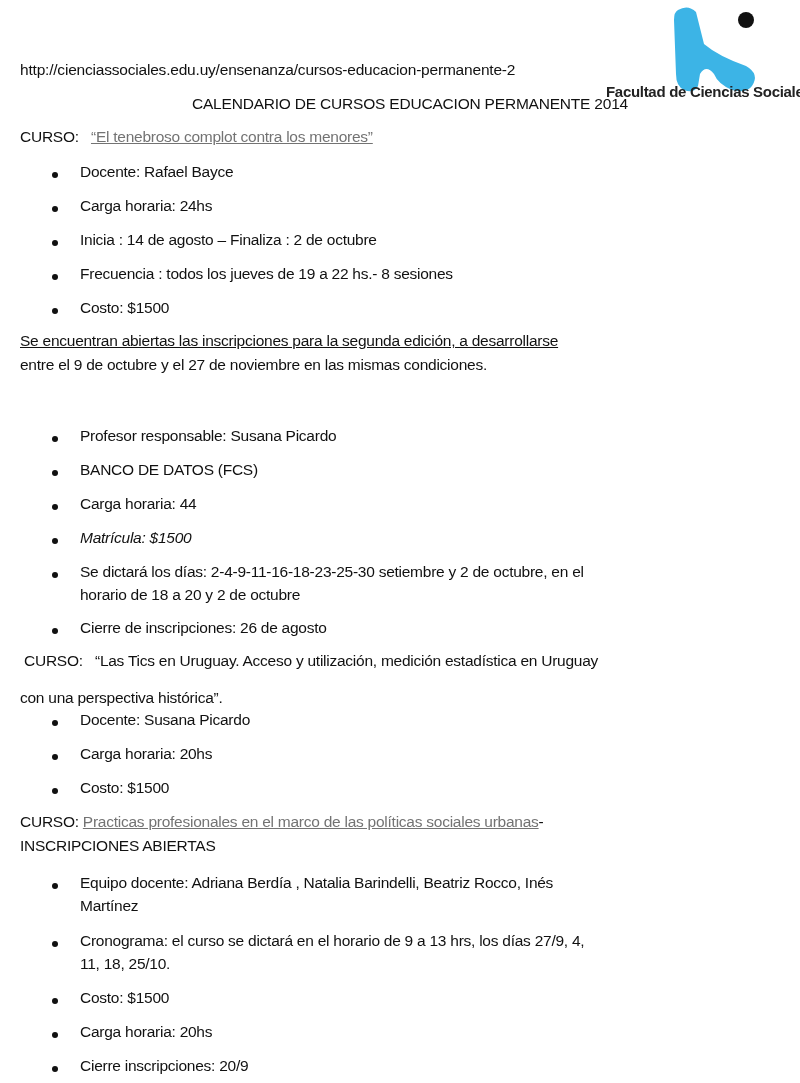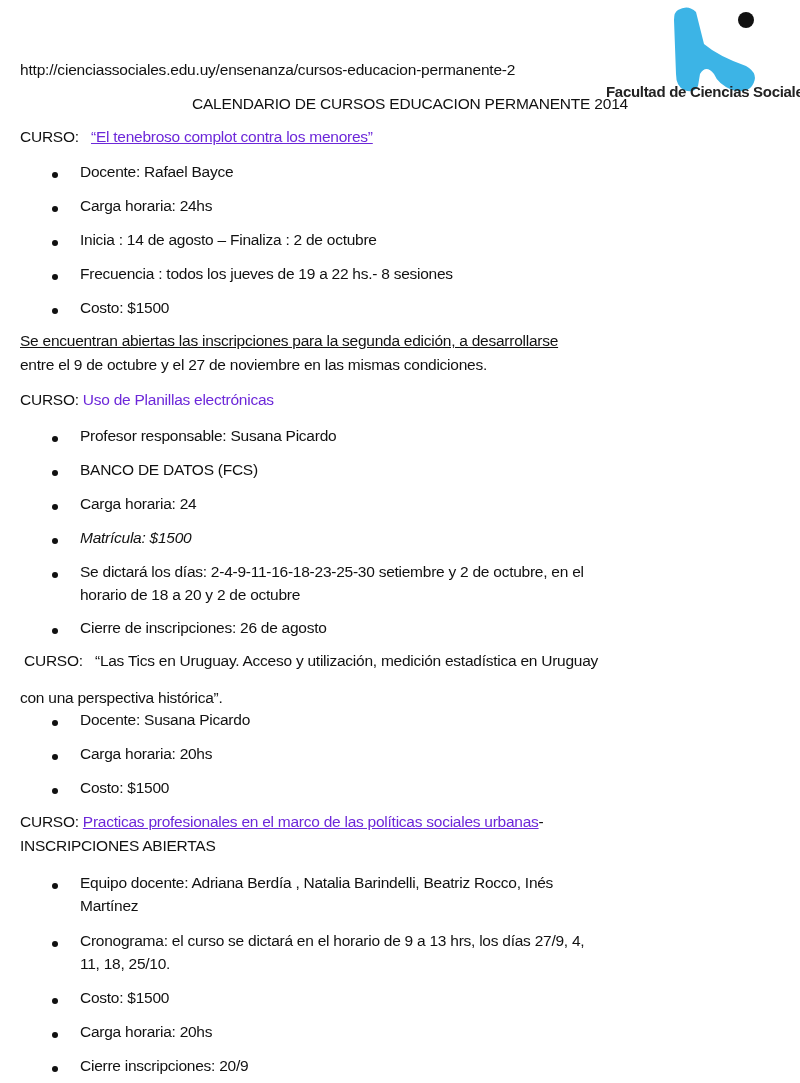--- a/index.html
+++ b/index.html
@@ -15,21 +15,21 @@
     .logo { position: absolute; left: 668px; top: 4px; width: 120px; height: 92px; }
     .logo-caption {
       position: absolute; left: 606px; top: 83px; font-size: 15px; font-weight: bold;
       white-space: nowrap; letter-spacing: -0.3px; color: #222;
     }
     .title {
       position: absolute; left: 0; width: 800px; top: 95px; text-align: center;
       font-size: 15.5px; letter-spacing: -0.2px; padding-left: 20px; box-sizing: border-box;
     }
     .line { position: absolute; font-size: 15.5px; letter-spacing: -0.25px; white-space: nowrap; }
-    .link { color: #6d28d9; }
+    .link { color: #737373; }
     .link.u { text-decoration: underline; }
     .bullet { position: absolute; left: 52px; width: 6px; height: 6px; border-radius: 50%; background: #111; }
     .item { position: absolute; left: 80px; font-size: 15.5px; letter-spacing: -0.25px; white-space: nowrap; line-height: 22px; }
   </style>
 </head>
 <body>
 
 <div class="page">
 
   <div class="url">http://cienciassociales.edu.uy/ensenanza/cursos-educacion-permanente-2</div>
@@ -54,31 +54,27 @@
   <div class="bullet" style="top:240px;"></div>
   <div class="item" style="top:229px;">Inicia : 14 de agosto  – Finaliza : 2 de octubre</div>
   <div class="bullet" style="top:274px;"></div>
   <div class="item" style="top:263px;">Frecuencia : todos los jueves de 19 a 22 hs.- 8 sesiones</div>
   <div class="bullet" style="top:308px;"></div>
   <div class="item" style="top:297px;">Costo: $1500</div>
 
   <div class="line" style="left:20px; top:332px;text-decoration:underline;">Se encuentran abiertas las inscripciones para la segunda edición, a desarrollarse</div>
   <div class="line" style="left:20px; top:356px;">entre el 9 de octubre y el 27 de noviembre en las mismas condiciones.</div>
 
-  <div class="line" style="left:20px; top:391px;">
-    <span>CURSO:</span>
-    <span class="link">Uso de Planillas electrónicas</span>
-  </div>
 
   <div class="bullet" style="top:436px;"></div>
   <div class="item" style="top:425px;">Profesor responsable: Susana Picardo</div>
   <div class="bullet" style="top:470px;"></div>
   <div class="item" style="top:459px;">BANCO DE DATOS (FCS)</div>
   <div class="bullet" style="top:504px;"></div>
-  <div class="item" style="top:493px;">Carga horaria: 24</div>
+  <div class="item" style="top:493px;">Carga horaria: 44</div>
   <div class="bullet" style="top:538px;"></div>
   <div class="item" style="top:527px;font-style:italic;">Matrícula: $1500</div>
   <div class="bullet" style="top:572px;"></div>
   <div class="item" style="top:561px;">Se dictará los días: 2-4-9-11-16-18-23-25-30 setiembre y 2 de octubre, en el</div>
   <div class="item" style="top:584px;">horario de 18 a 20  y 2 de octubre</div>
   <div class="bullet" style="top:628px;"></div>
   <div class="item" style="top:617px;">Cierre de inscripciones: 26 de agosto</div>
 
   <div class="line" style="left:24px; top:652px;">
     <span>CURSO:</span>&nbsp;&nbsp;

